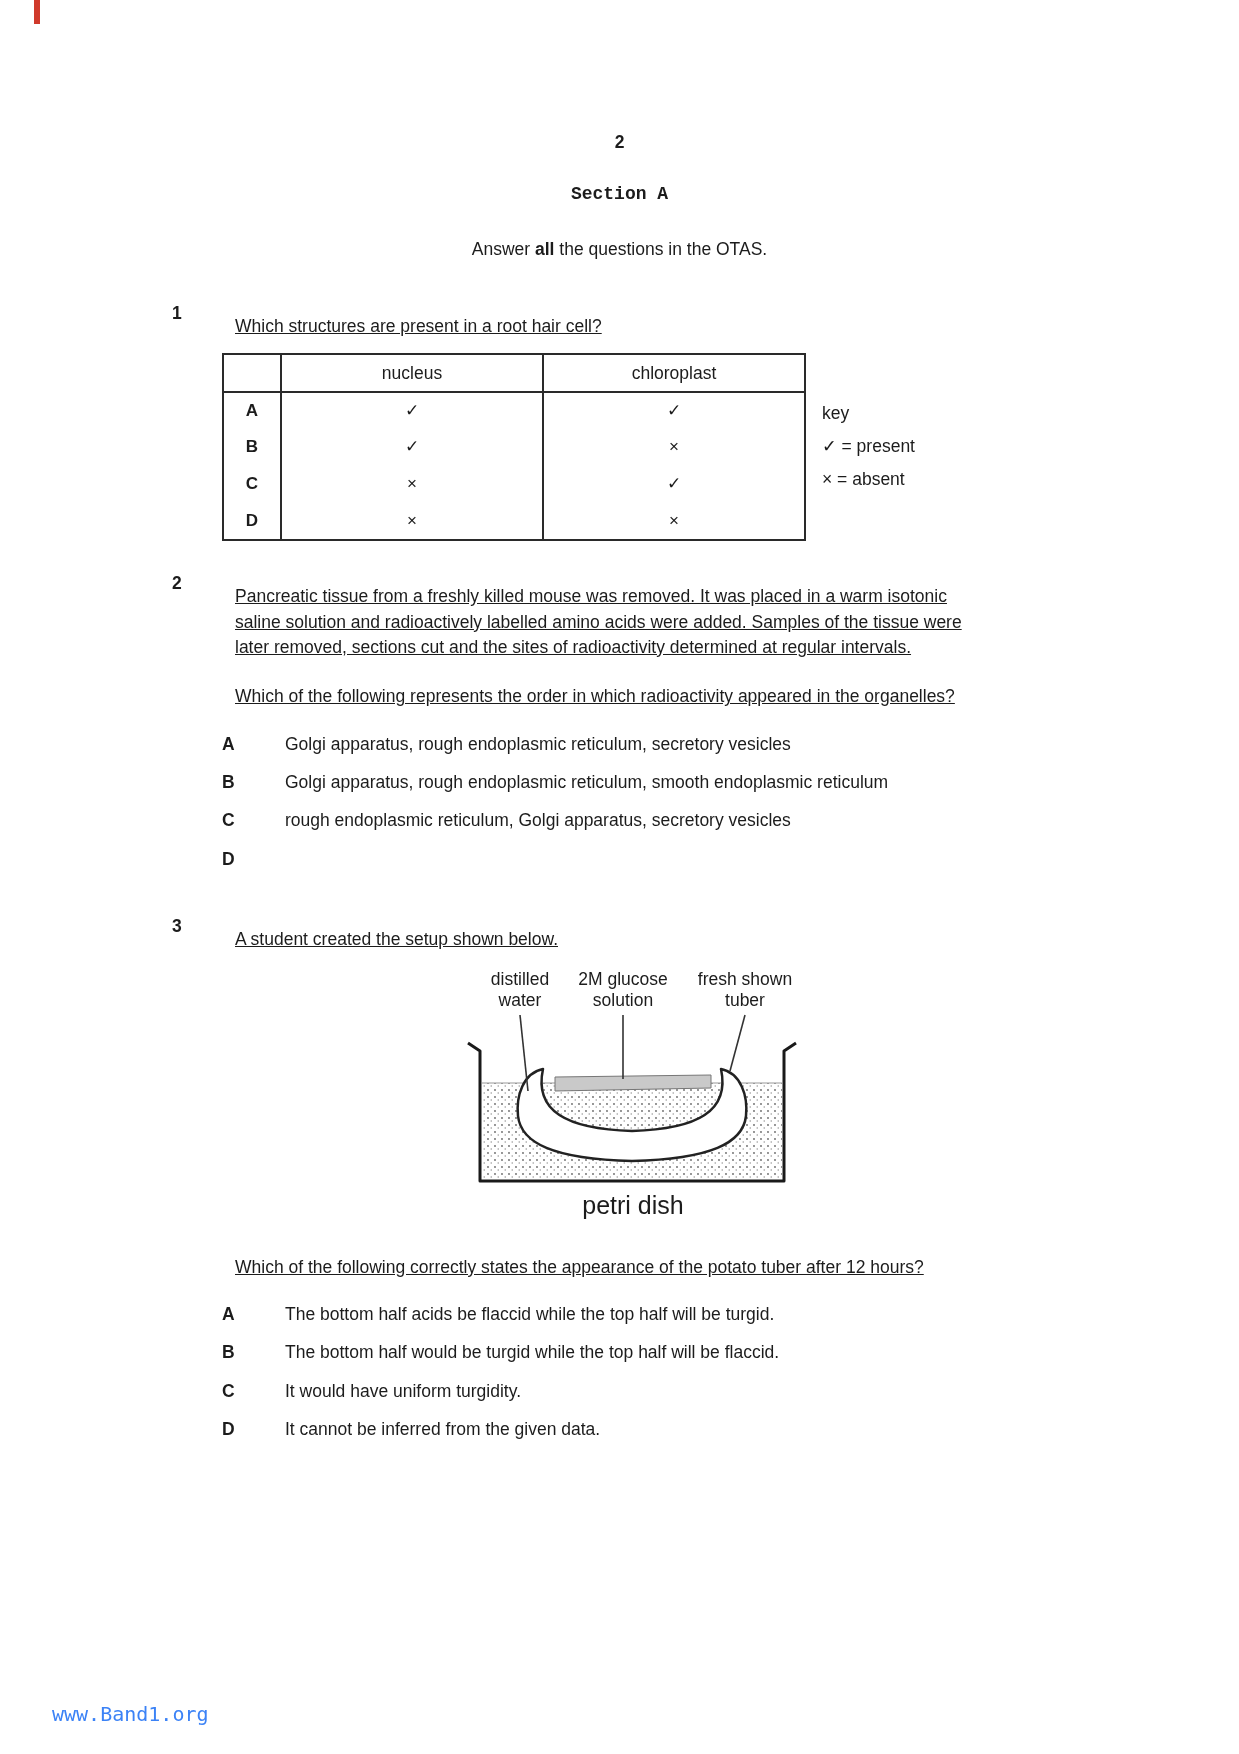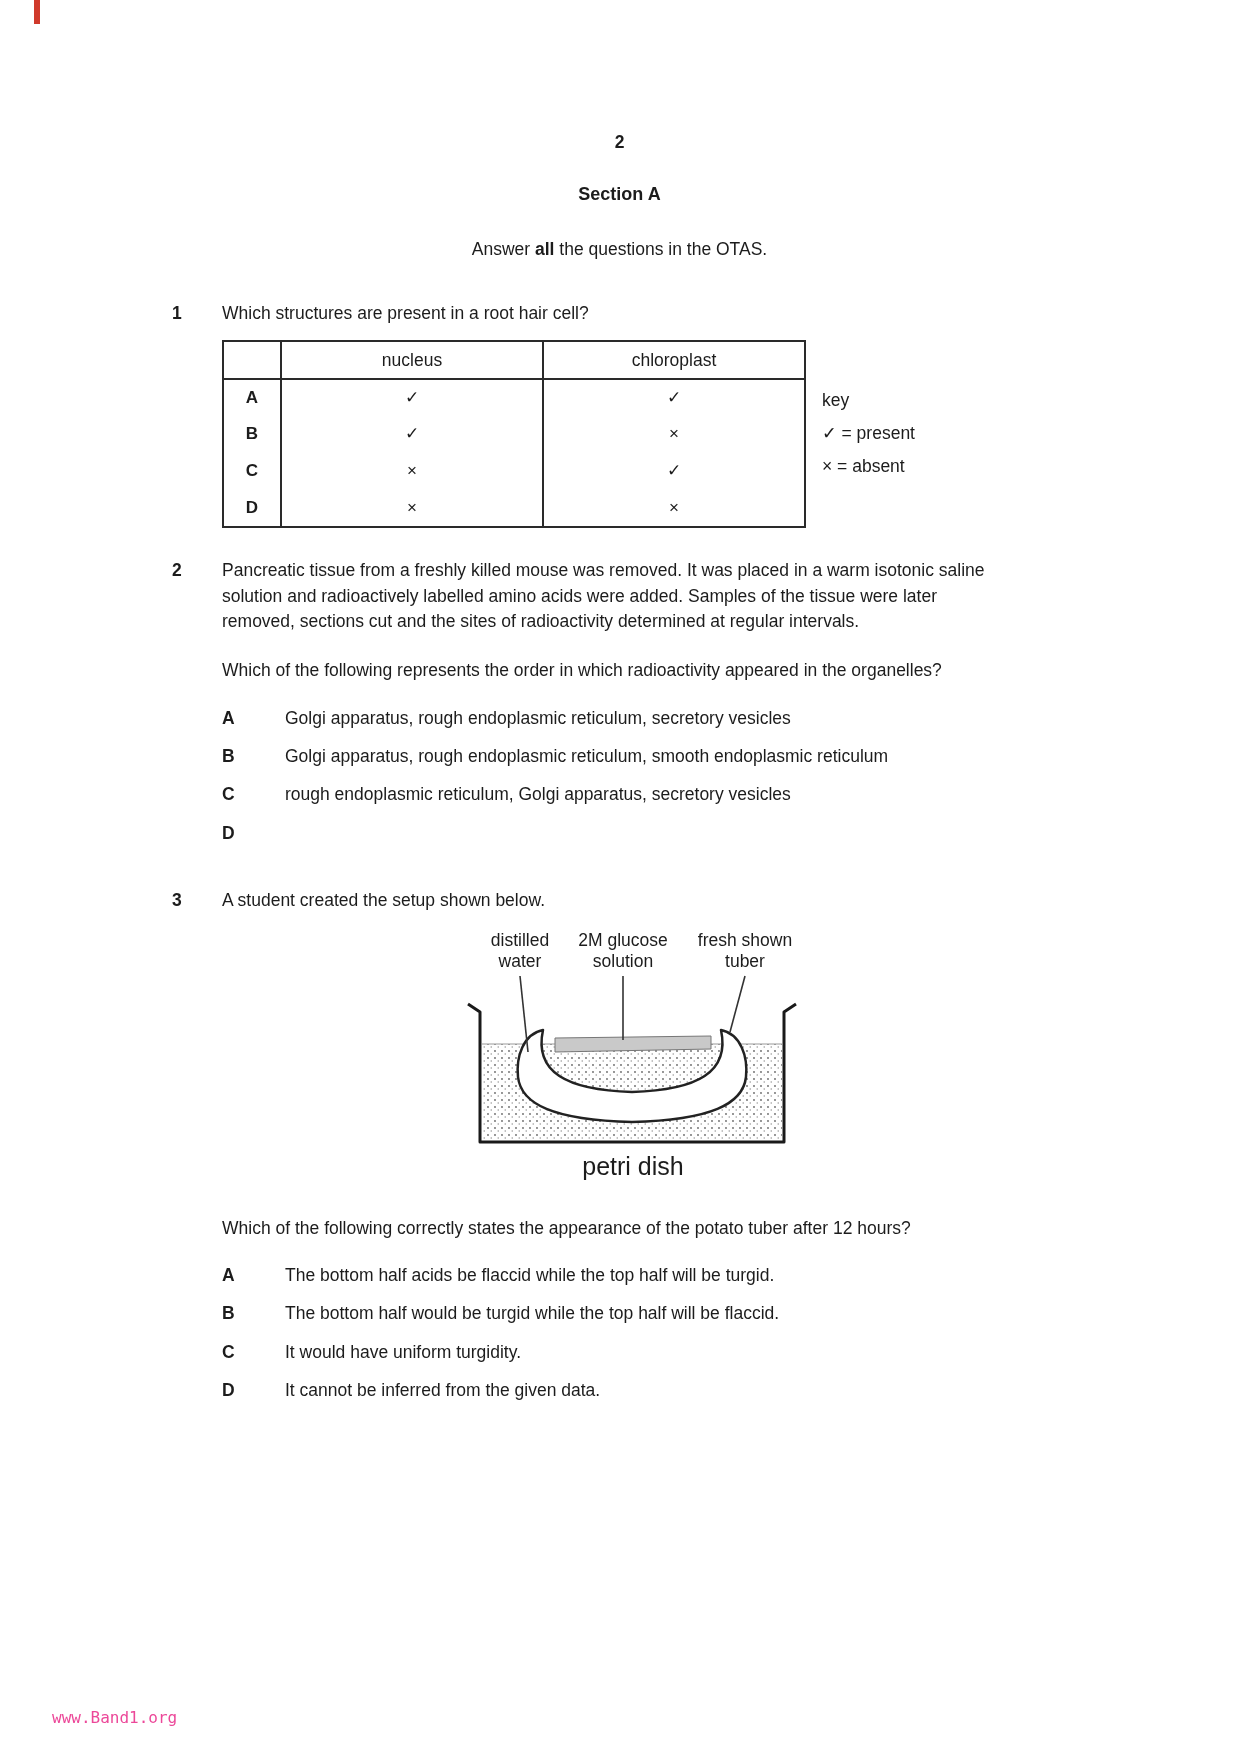--- a/index.html
+++ b/index.html
@@ -9,21 +9,21 @@
     width:1239px; height:1754px;
     background:#ffffff;
     color:#1c1c1c;
     font-family:"Liberation Sans", sans-serif;
     font-size:17.5px;
     line-height:1.45;
     overflow:hidden;
   }
   .center { text-align:center; }
   .page-number { padding-top:130px; font-weight:bold; }
-  .section-title { margin-top:26px; font-weight:bold; font-size:18px; }
+  .section-title { margin-top:26px; font-weight:bold; font-size:18px;font-family:Liberation Mono, monospace; }
   .instruction { margin-top:30px; }
   .instruction b { font-weight:bold; }
 
   .question { display:flex; margin-left:172px; margin-right:240px; }
   .q1 { margin-top:38px; }
   .q2 { margin-top:30px; }
   .q3 { margin-top:42px; }
   .qnum { width:50px; font-weight:bold; flex-shrink:0; }
   .qbody { flex:1; min-width:0; }
 
@@ -37,37 +37,37 @@
   .q1-table td { height:37px; font-size:17px; }
   .col-blank { width:58px; }
   .col-org { width:262px; }
   .rowlabel { font-weight:bold; }
   .key { margin-left:16px; margin-top:44px; line-height:33px; }
 
   .option { display:flex; margin-top:13px; }
   .options { margin-top:22px; }
   .opt-label { width:63px; font-weight:bold; flex-shrink:0; }
 
-  .para { margin:0; }
+  .para { margin:13px;text-decoration:underline; }
   .sub-question { margin-top:24px; }
 
   .diagram { position:relative; width:720px; height:262px; margin-top:16px; margin-left:96px; }
   .dlabel { position:absolute; top:0; text-align:center; line-height:21px; }
   .dlabel-water { left:157px; width:90px; }
   .dlabel-glucose { left:250px; width:110px; }
   .dlabel-potato { left:365px; width:124px; }
   .petri-label { position:absolute; top:218px; left:240px; width:150px; text-align:center; font-size:25px; }
   .diagram svg { position:absolute; top:0; left:0; }
 
   .after-diagram { margin-top:22px; }
 
   .footer {
     position:absolute; left:52px; bottom:25px;
     font-family:"DejaVu Sans Mono", monospace;
-    font-size:16px; color:#ec4899;margin-top:10px;
+    font-size:20px; color:#3b82f6;margin-top:10px;
   }
   .scan-artifact { position:absolute; left:34px; top:0; width:6px; height:24px; background:#d03a2b; }
 </style>
 </head>
 <body>
 
 <div class="page">
   <div class="scan-artifact"></div>
 
   <div class="page-number center">2</div>

